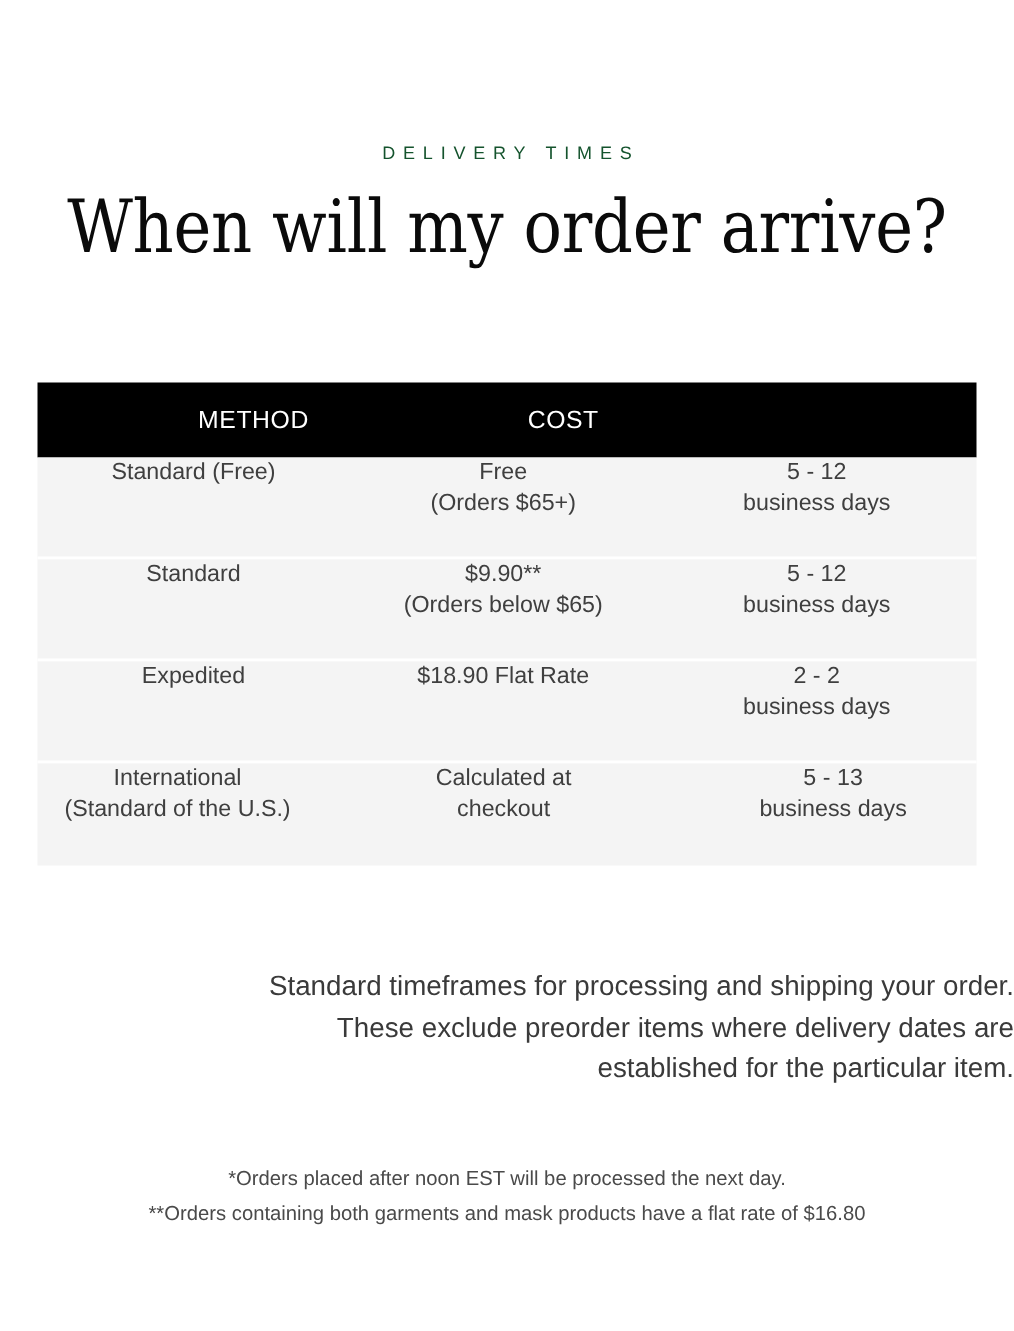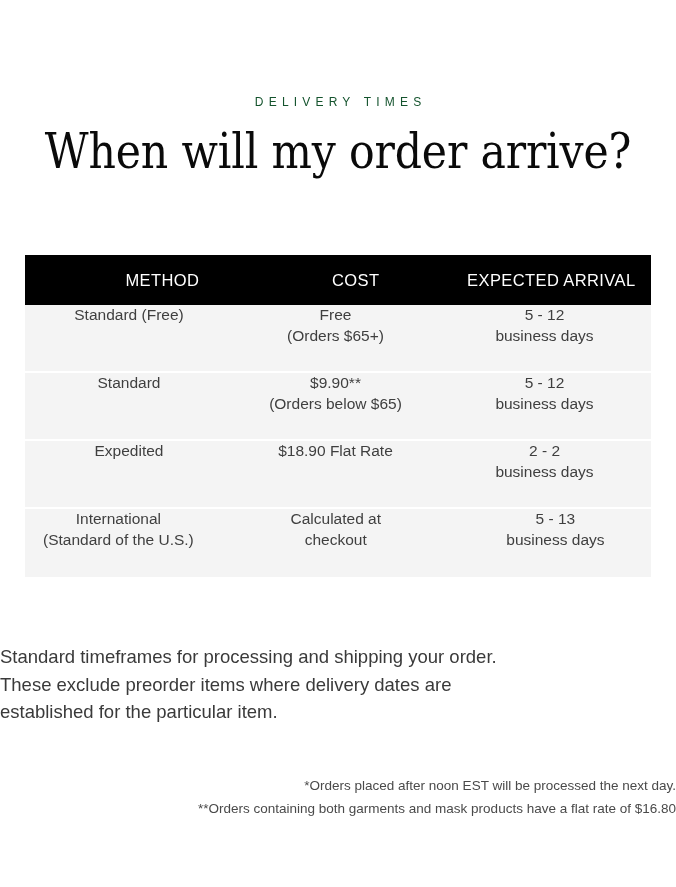--- a/index.html
+++ b/index.html
@@ -103,35 +103,35 @@
     font-weight: 400;
   }
   .cell .line { display: block; }
 
   
   .body-copy {
     position: absolute;
     left: 0;
     top: 643px;
     width: 676px;
-    text-align: left;
+    text-align: right;
     color: #3a3a3a;
     font-size: 18.5px;
     line-height: 27.5px;
     font-weight: 400;
   }
   .body-copy .line { display: block; }
 
   
   .footnotes {
     position: absolute;
     left: 0;
     top: 774px;
     width: 676px;
-    text-align: right;
+    text-align: center;
     color: #4a4a4a;
     font-size: 13.5px;
     line-height: 23px;
     font-weight: 400;
   }
   .footnotes .line { display: block; }
 </style>
 </head>
 <body>
 
@@ -140,21 +140,20 @@
   <div class="header">
     <div class="eyebrow">DELIVERY TIMES</div>
     <div class="headline">When will my order arrive?</div>
   </div>
 
   <div class="table">
 
     <div class="row header-row">
       <div class="cell col-method">METHOD</div>
       <div class="cell col-cost">COST</div>
-      <div class="cell col-arrival">EXPECTED ARRIVAL</div>
     </div>
 
     <div class="row data-row">
       <div class="cell col-method">
         <span class="line">Standard (Free)</span>
       </div>
       <div class="cell col-cost">
         <span class="line">Free</span>
         <span class="line">(Orders $65+)</span>
       </div>

